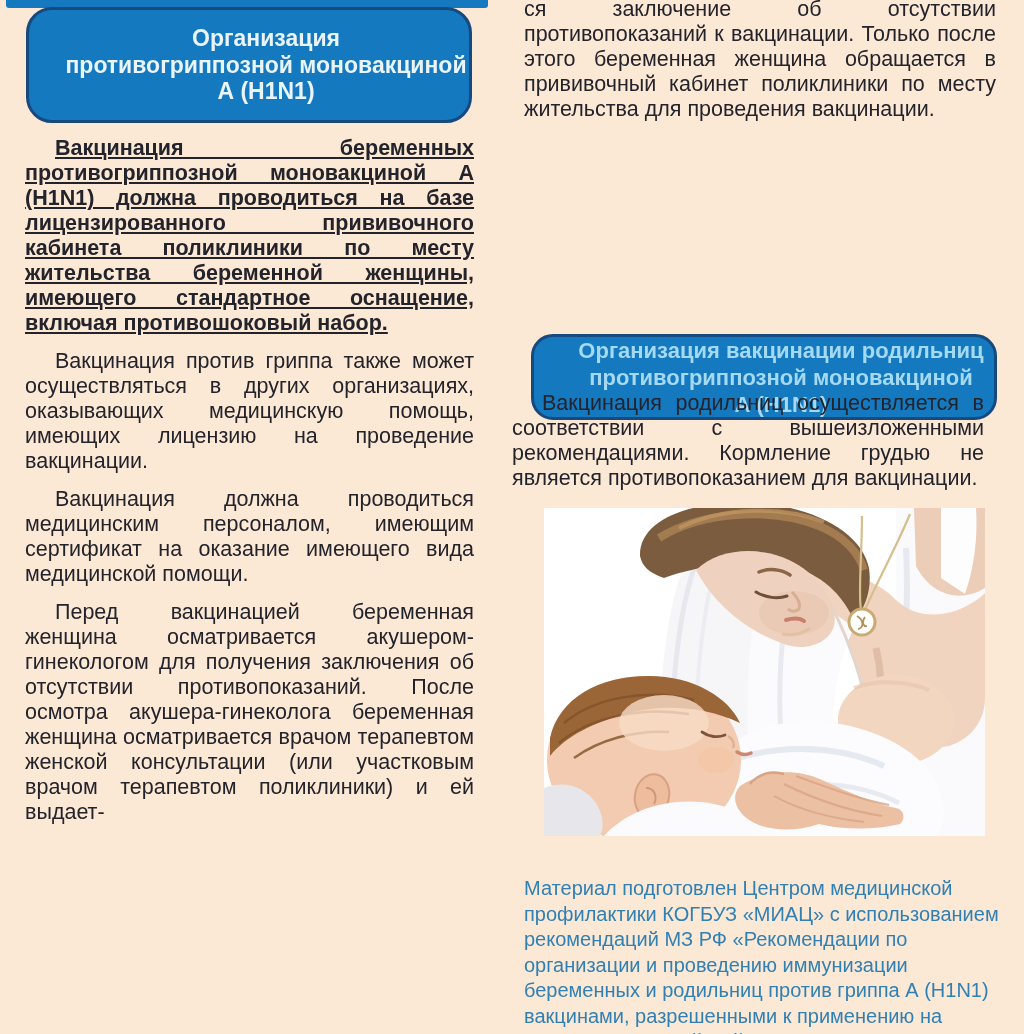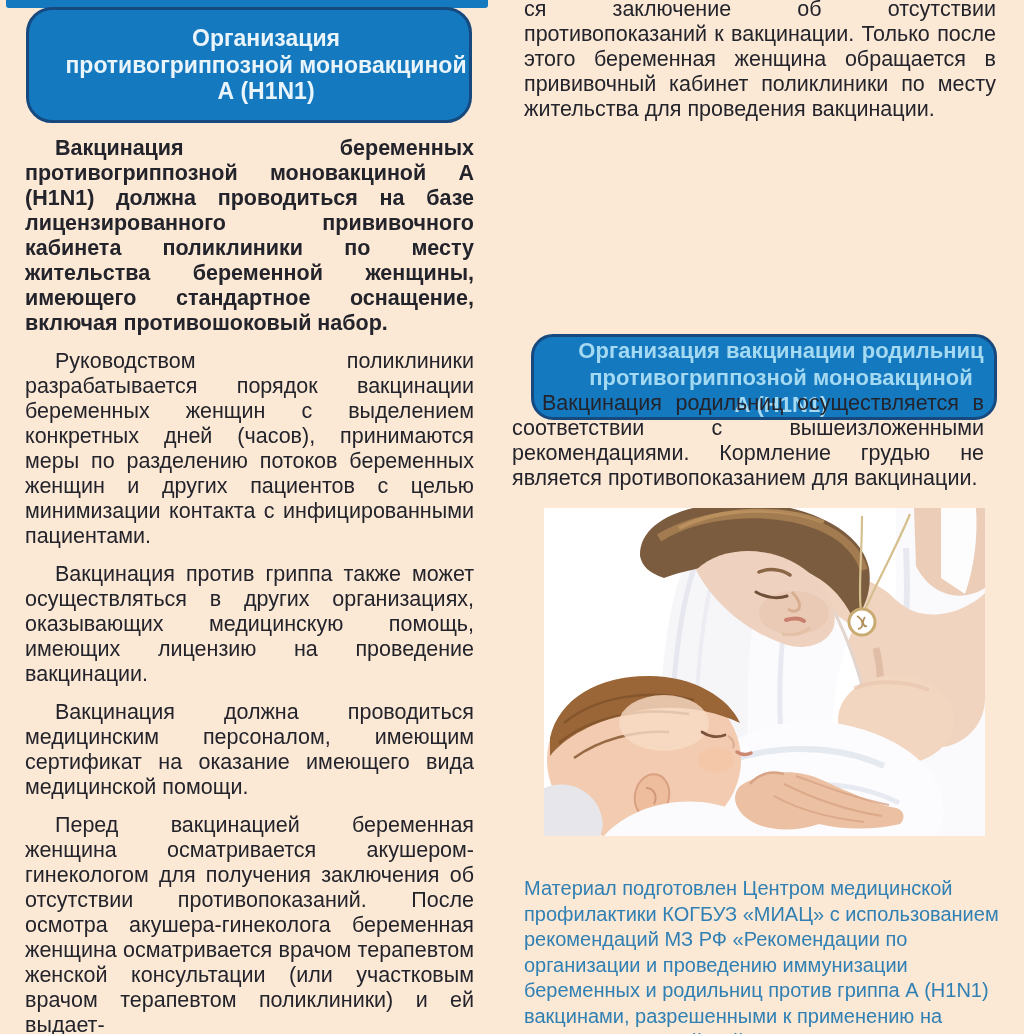--- a/index.html
+++ b/index.html
@@ -34,21 +34,21 @@
     font-size:22px;line-height:27px;color:#a4d9f2;margin-top:42px;
   }
   .body-text{
     position:absolute;
     color:#23232b;
     font-size:21.5px;line-height:25px;
     text-align:justify;
   }
   .body-text p{margin:0 0 13px 0;text-indent:30px;}
   .body-text p.noindent{text-indent:0;}
-  .body-text p.bold{font-weight:bold;}
+  .body-text p.bold{font-weight:bold;text-decoration:underline;}
   .left-col{left:25px;top:136px;width:449px;}
   .rc-top{left:524px;top:-3px;width:472px;}
   .rc-mid{left:504px;top:391px;width:472px;margin-left:8px;}
   .photo{
     position:absolute;left:544px;top:508px;width:441px;height:328px;
     background:#ffffff;
   }
   .photo svg{display:block;}
   .footer-note{
     position:absolute;left:524px;top:876px;width:478px;
@@ -63,21 +63,20 @@
   <div class="top-strip"></div>
 
   <div class="header-box box1">
     <span>Организация</span>
     <span>противогриппозной моновакциной</span>
     <span>А (H1N1)</span>
   </div>
 
   <div class="body-text left-col">
     <p class="bold">Вакцинация беременных противогриппозной моновакциной А (H1N1) должна проводиться на базе лицензированного прививочного кабинета поликлиники по месту жительства беременной женщины, имеющего стандартное оснащение, включая противошоковый набор.</p>
-    <p>Руководством поликлиники разрабатывается порядок вакцинации беременных женщин с выделением конкретных дней (часов), принимаются меры по разделению потоков беременных женщин и других пациентов с целью минимизации контакта с инфицированными пациентами.</p>
     <p>Вакцинация против гриппа также может осуществляться в других организациях, оказывающих медицинскую помощь, имеющих лицензию на проведение вакцинации.</p>
     <p>Вакцинация должна проводиться медицинским персоналом, имеющим сертификат на оказание имеющего вида медицинской помощи.</p>
     <p>Перед вакцинацией беременная женщина осматривается акушером-гинекологом для получения заключения об отсутствии противопоказаний. После осмотра акушера-гинеколога беременная женщина осматривается врачом терапевтом женской консультации (или участковым врачом терапевтом поликлиники) и ей выдает-</p>
   </div>
 
   <div class="body-text rc-top">
     <p class="noindent">ся заключение об отсутствии противопоказаний к вакцинации. Только после этого беременная женщина обращается в прививочный кабинет поликлиники по месту жительства для проведения вакцинации.</p>
   </div>
 
   <div class="header-box box2">

